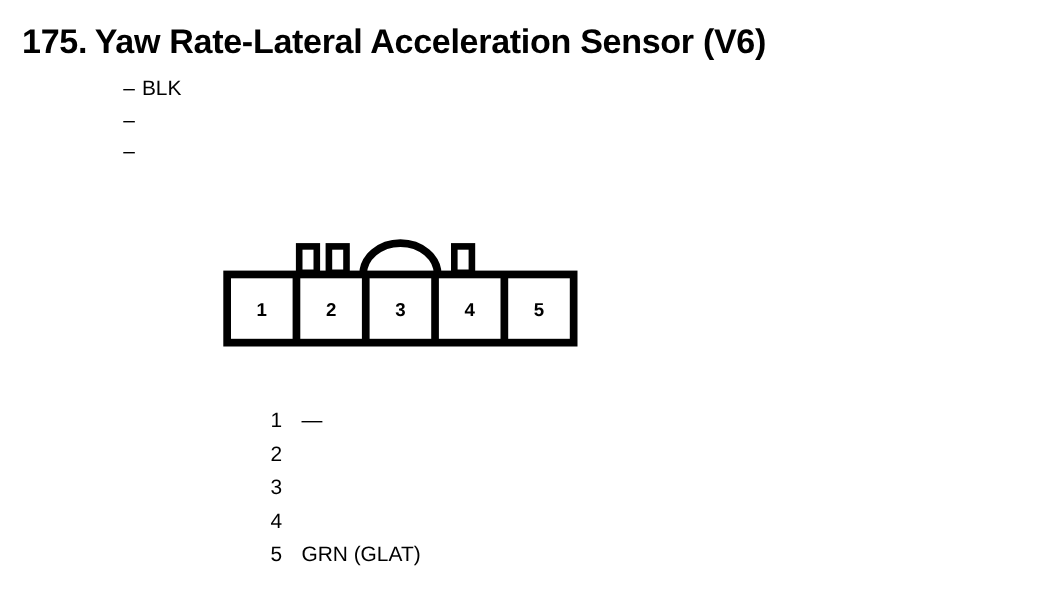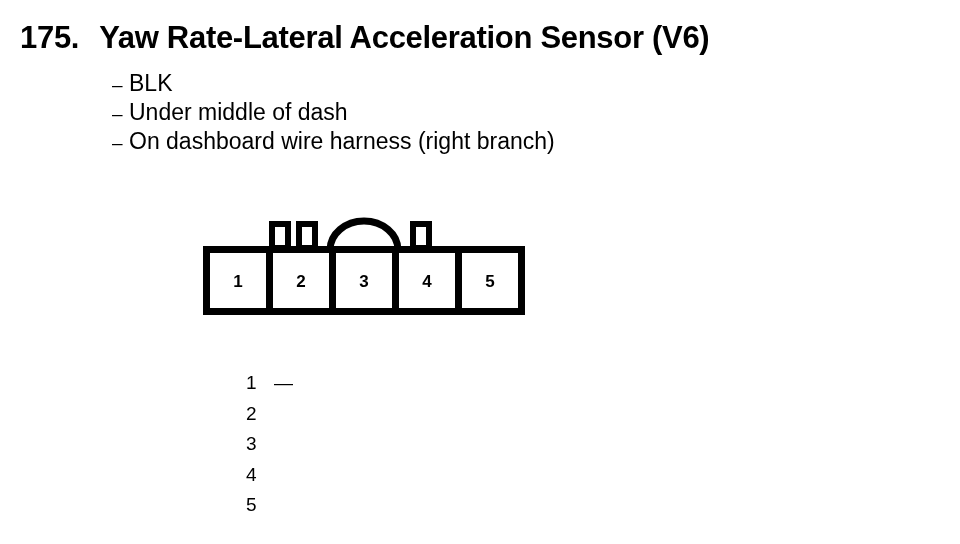--- a/index.html
+++ b/index.html
@@ -32,21 +32,21 @@
   }
   #title-number {
     font-size: 31px;
     font-weight: bold;
     letter-spacing: -0.3px;
   }
   #title-text {
     font-size: 31px;
     font-weight: bold;
     letter-spacing: -0.3px;
-    margin-left: 20px;
+    margin-left: 7px;
   }
 
   
   #notes {
     position: absolute;
     left: 112px;
     top: 70px;
     width: 700px;
   }
   .note-line {
@@ -54,21 +54,21 @@
     align-items: baseline;
     height: 29px;
     white-space: nowrap;
   }
   .note-dash {
     font-size: 19px;
     width: 17px;
     flex: 0 0 17px;
   }
   .note-text {
-    font-size: 23px;
+    font-size: 19px;
   }
 
   
   #connector {
     position: absolute;
     left: 195px;
     top: 214px;
     width: 340px;
     height: 105px;
   }
@@ -114,25 +114,23 @@
     <span id="title-text">Yaw Rate-Lateral Acceleration Sensor (V6)</span>
   </div>
 
   <div id="notes">
     <div class="note-line">
       <span class="note-dash">–</span>
       <span class="note-text">BLK</span>
     </div>
     <div class="note-line">
       <span class="note-dash">–</span>
-      <span class="note-text">Under middle of dash</span>
     </div>
     <div class="note-line">
       <span class="note-dash">–</span>
-      <span class="note-text">On dashboard wire harness (right branch)</span>
     </div>
   </div>
 
   <div id="connector">
     <svg width="340" height="105" viewBox="0 0 340 105" xmlns="http://www.w3.org/2000/svg">
 
       <g>
         <rect x="77" y="10" width="16" height="24" fill="none" stroke="#000" stroke-width="6"></rect>
         <rect x="104" y="10" width="16" height="24" fill="none" stroke="#000" stroke-width="6"></rect>
         <path d="M 135 36 A 34 29 0 0 1 203 36" fill="none" stroke="#000" stroke-width="7" stroke-linecap="butt"></path>
@@ -167,16 +165,17 @@
       <span class="pin-num">2</span>
     </div>
     <div class="pin-row">
       <span class="pin-num">3</span>
     </div>
     <div class="pin-row">
       <span class="pin-num">4</span>
     </div>
     <div class="pin-row">
       <span class="pin-num">5</span>
+      <span class="pin-label">GRN (GLAT)</span>
     </div>
   </div>
 
 </div>
 
 </body></html>

